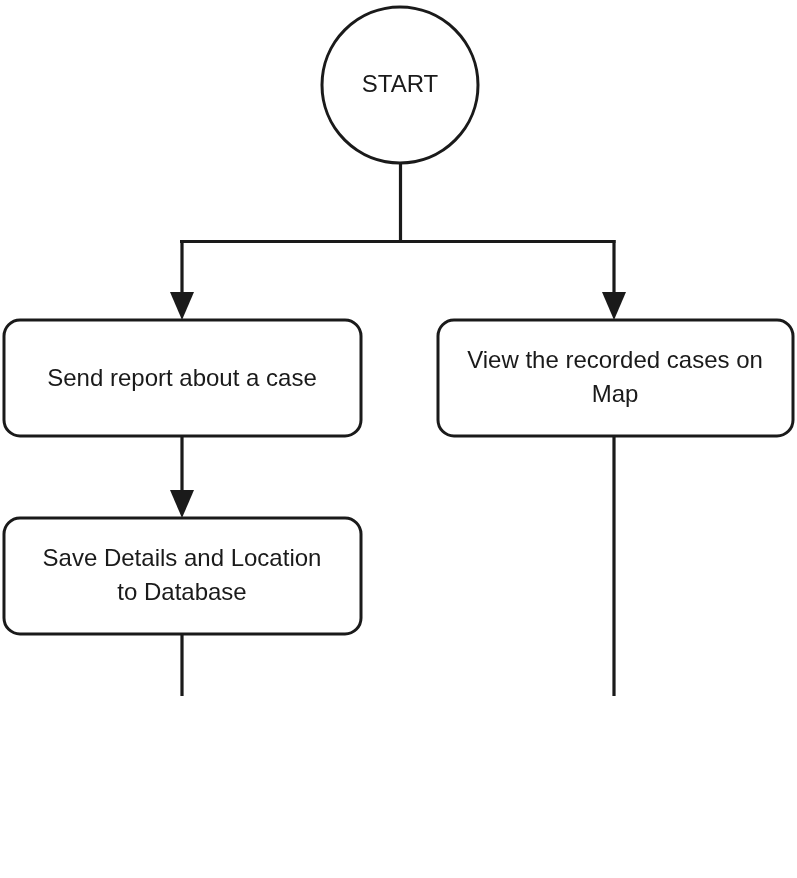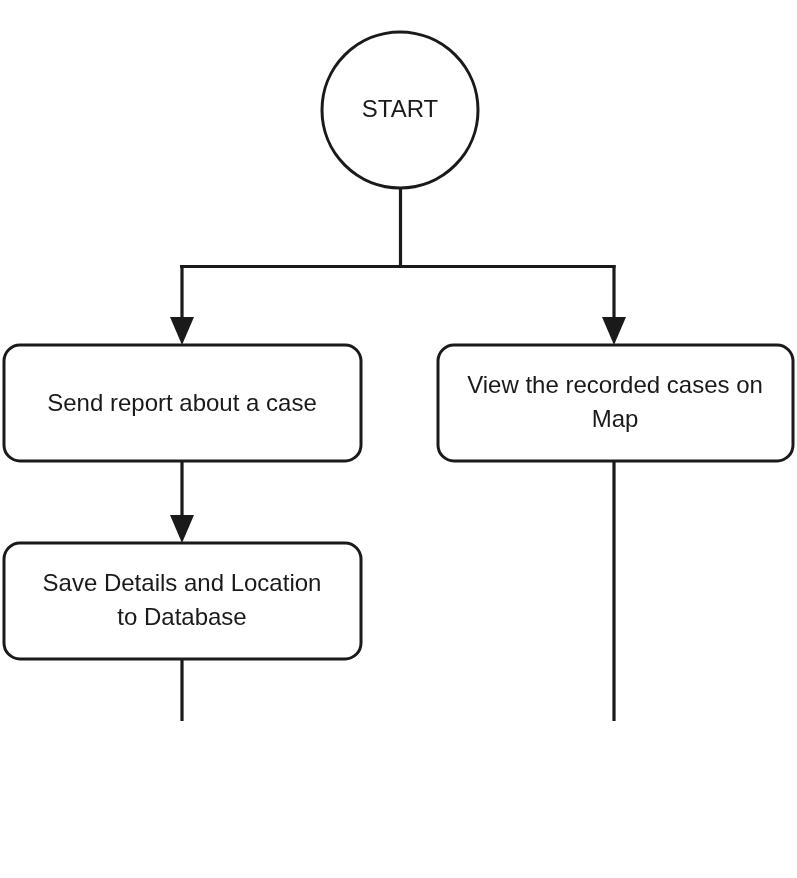--- a/index.html
+++ b/index.html
@@ -9,21 +9,20 @@
   }
   body {
     font-family: "Liberation Sans", sans-serif;
   }
   #flowchart-root {
     position: relative;
     width: 797px;
     height: 696px;
     background: #ffffff;
     overflow: hidden;
-    margin-top: 25px;
   }
   #flow-svg {
     position: absolute;
     top: 0;
     left: 0;
     width: 797px;
     height: 878px;
     display: block;
   }
   .node-shape {

